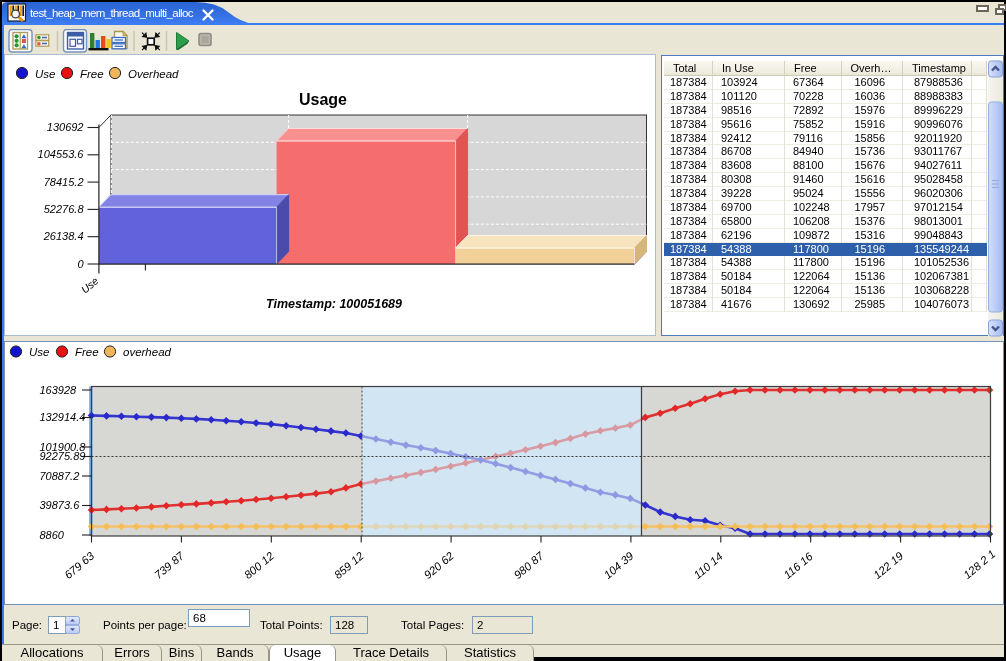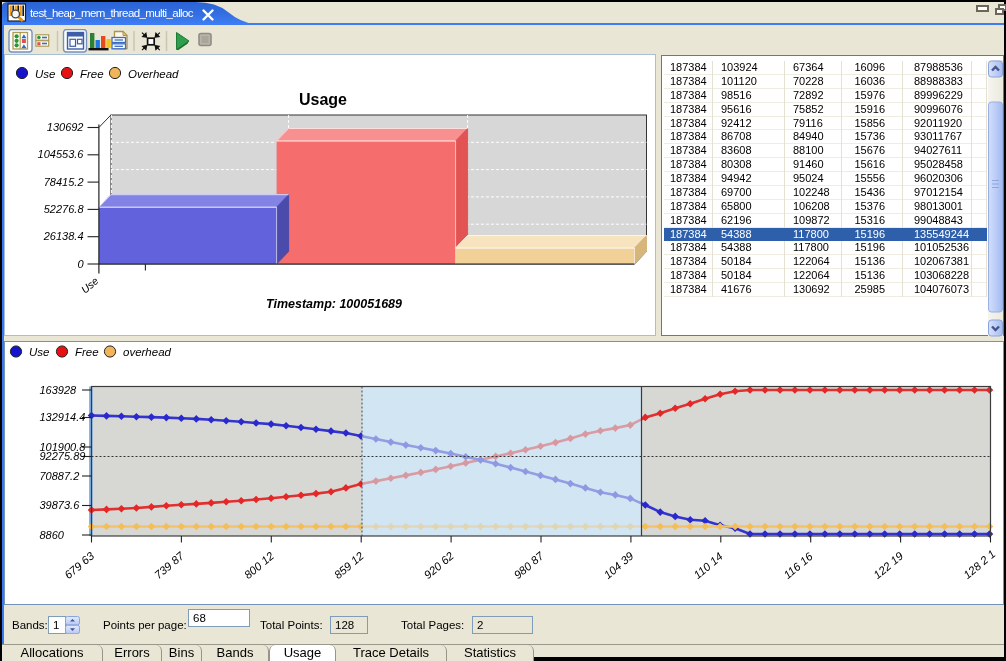--- a/index.html
+++ b/index.html
@@ -192,20 +192,28 @@
 <table class="dt">
         <colgroup>
           <col style="width:49px">
           <col style="width:72px">
           <col style="width:56.5px">
           <col style="width:61.5px">
           <col style="width:69px">
           <col style="width:15px">
         </colgroup>
         <tbody>
+          <tr class="hd">
+            <td><span>Total</span></td>
+            <td><span>In Use</span></td>
+            <td><span>Free</span></td>
+            <td><span>Overh…</span></td>
+            <td><span>Timestamp</span></td>
+            <td><span></span></td>
+          </tr>
           <tr>
             <td>187384</td>
             <td>103924</td>
             <td>67364</td>
             <td>16096</td>
             <td>87988536</td>
             <td></td>
           </tr>
           <tr>
             <td>187384</td>
@@ -258,31 +266,31 @@
           <tr>
             <td>187384</td>
             <td>80308</td>
             <td>91460</td>
             <td>15616</td>
             <td>95028458</td>
             <td></td>
           </tr>
           <tr>
             <td>187384</td>
-            <td>94942</td>
+            <td>39228</td>
             <td>95024</td>
             <td>15556</td>
             <td>96020306</td>
             <td></td>
           </tr>
           <tr>
             <td>187384</td>
             <td>69700</td>
             <td>102248</td>
-            <td>15436</td>
+            <td>17957</td>
             <td>97012154</td>
             <td></td>
           </tr>
           <tr>
             <td>187384</td>
             <td>65800</td>
             <td>106208</td>
             <td>15376</td>
             <td>98013001</td>
             <td></td>
@@ -434,21 +442,21 @@
 <text transform="translate(692.8,237.5) rotate(-40)" font-style="italic" font-size="11.3" fill="#000">110 14</text>
 <line x1="805.7" y1="194" x2="805.7" y2="200.5" stroke="#222" stroke-width="1.1"></line>
 <text transform="translate(782.7,237.5) rotate(-40)" font-style="italic" font-size="11.3" fill="#000">116 16</text>
 <line x1="895.6" y1="194" x2="895.6" y2="200.5" stroke="#222" stroke-width="1.1"></line>
 <text transform="translate(872.6,237.5) rotate(-40)" font-style="italic" font-size="11.3" fill="#000">122 19</text>
 <line x1="985.5" y1="194" x2="985.5" y2="200.5" stroke="#222" stroke-width="1.1"></line>
 <text transform="translate(962.5,237.5) rotate(-40)" font-style="italic" font-size="11.3" fill="#000">128 2 1</text>
 </svg>
     </div>
 <div id="ctrls">
-<div class="lab" style="left:10px;top:13px;">Bands:</div>
+<div class="lab" style="left:10px;top:13px;">Page:</div>
 <div class="fld" style="left:46px;top:10px;width:18px;">1</div>
 <svg width="16" height="18" viewBox="0 0 16 18" style="position:absolute;left:63px;top:10px">
 <rect x="0.5" y="0.5" width="14" height="8.4" rx="2" fill="url(#spg)" stroke="#8aa4dc"></rect>
 <rect x="0.5" y="9.3" width="14" height="8.4" rx="2" fill="url(#spg)" stroke="#8aa4dc"></rect>
 <defs>
           <linearGradient id="spg" x1="0" y1="0" x2="0" y2="1">
 <stop offset="0" stop-color="#e3ebfd"></stop>
             <stop offset="1" stop-color="#b6c7f3"></stop>
           </linearGradient>
         </defs>

